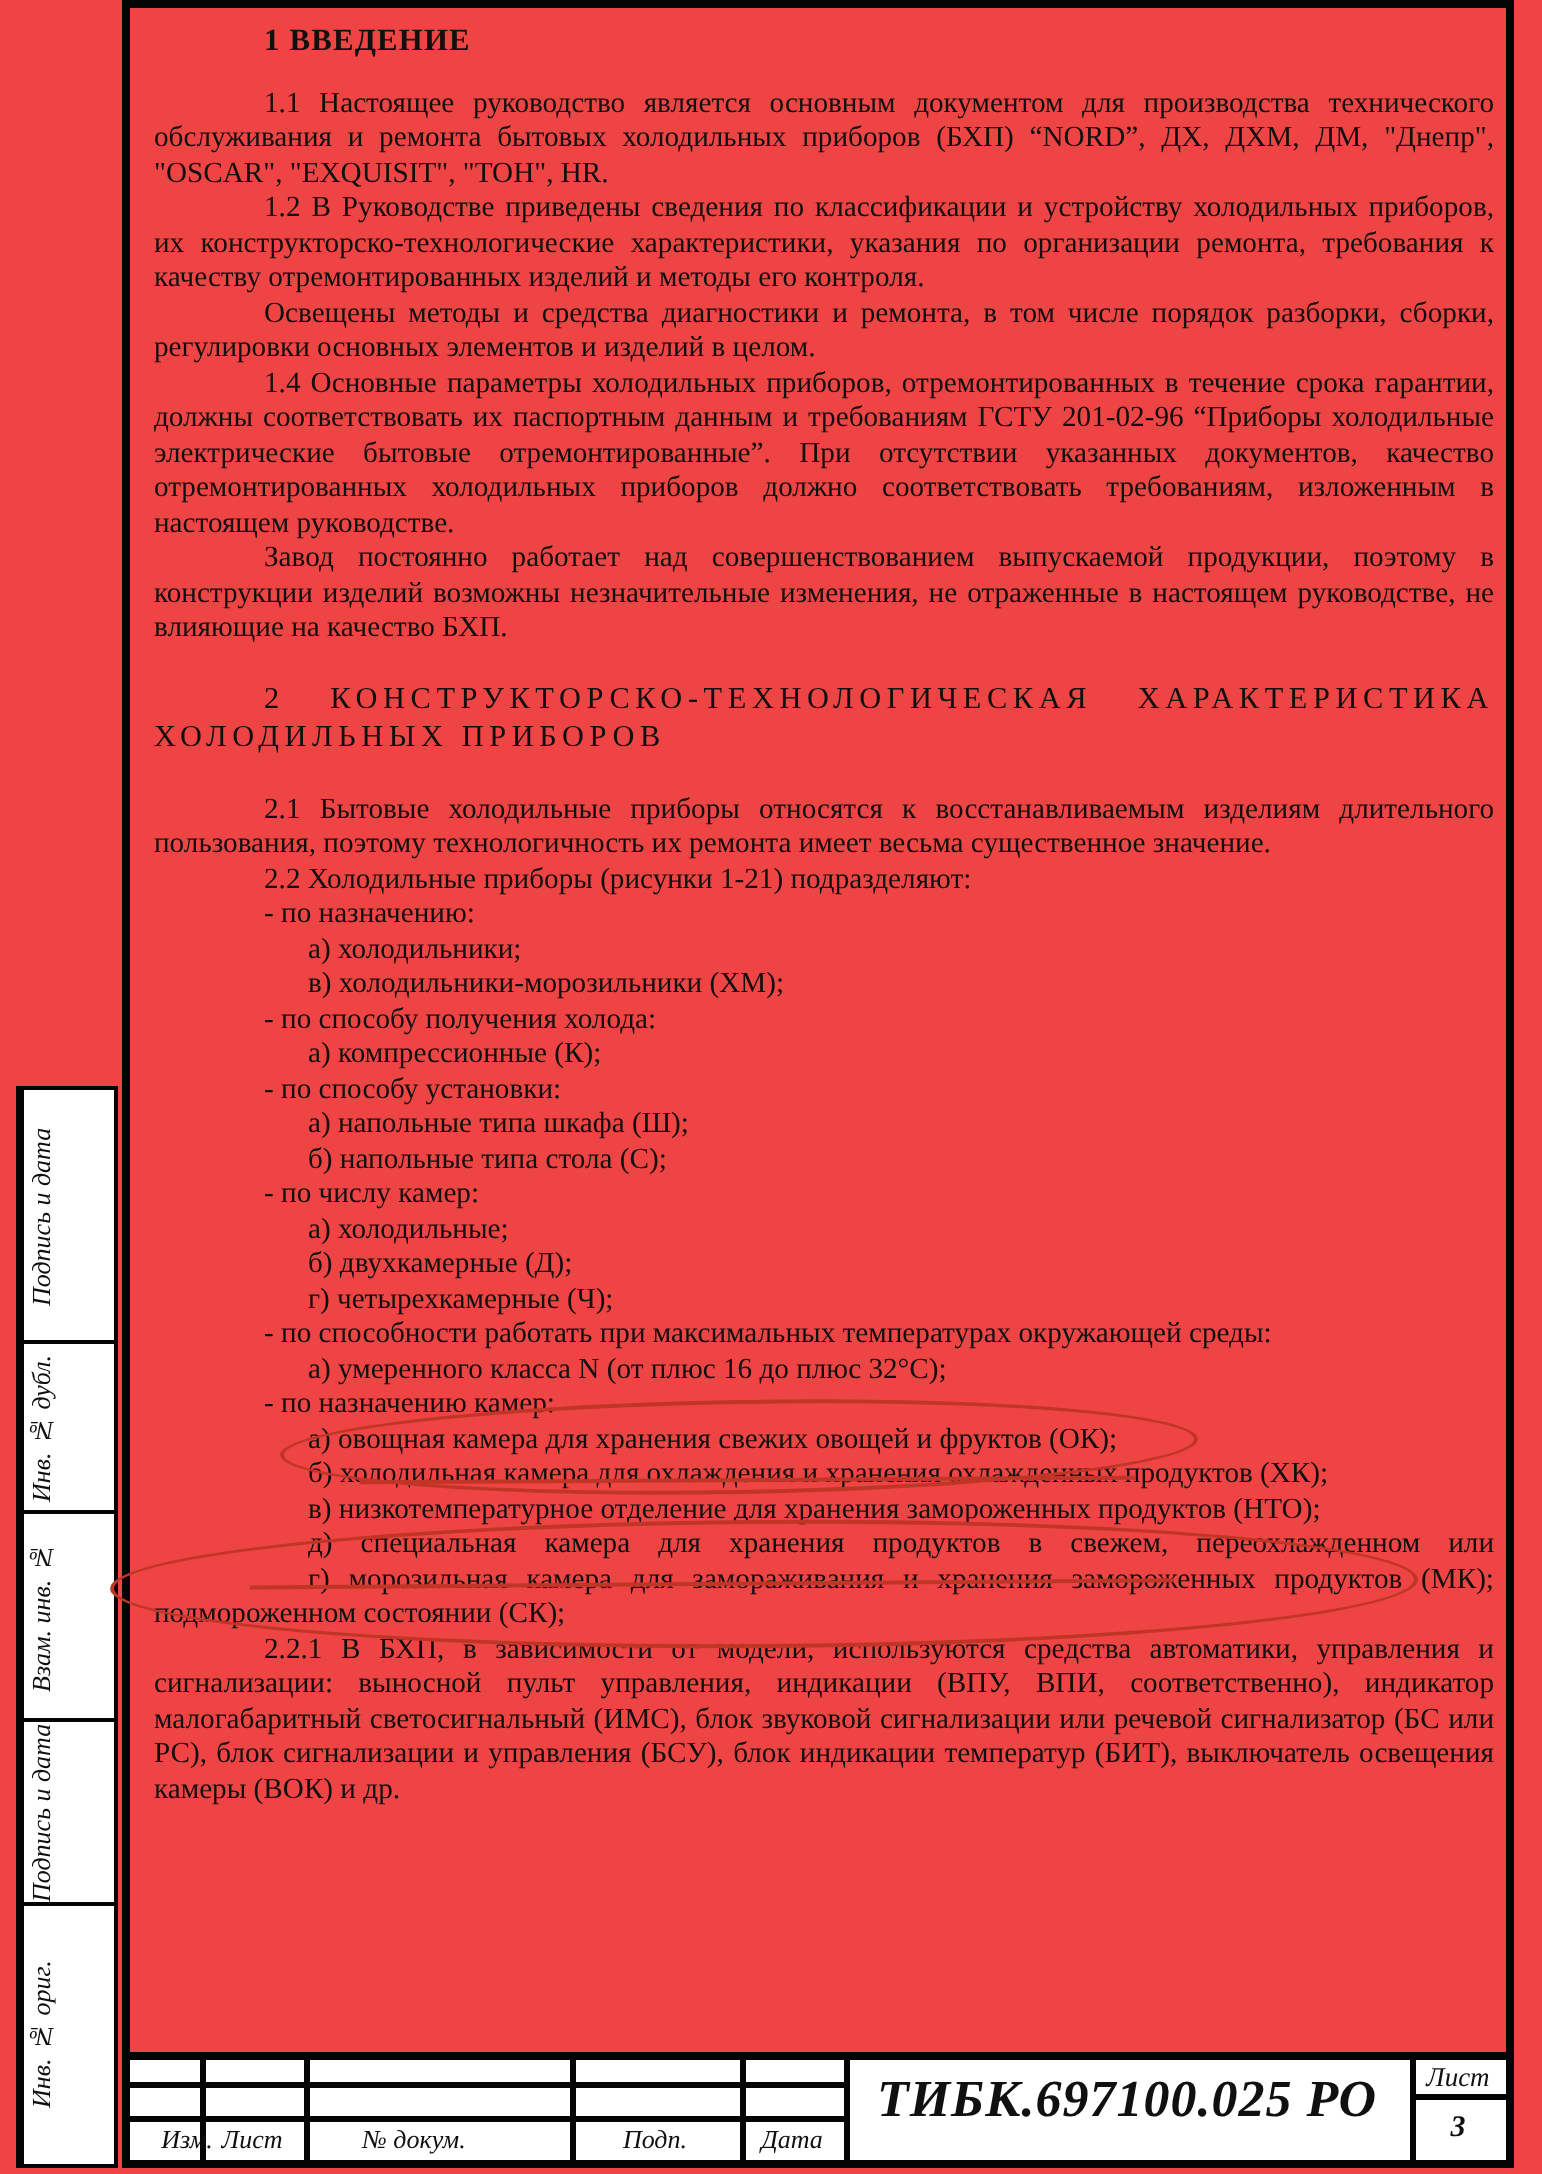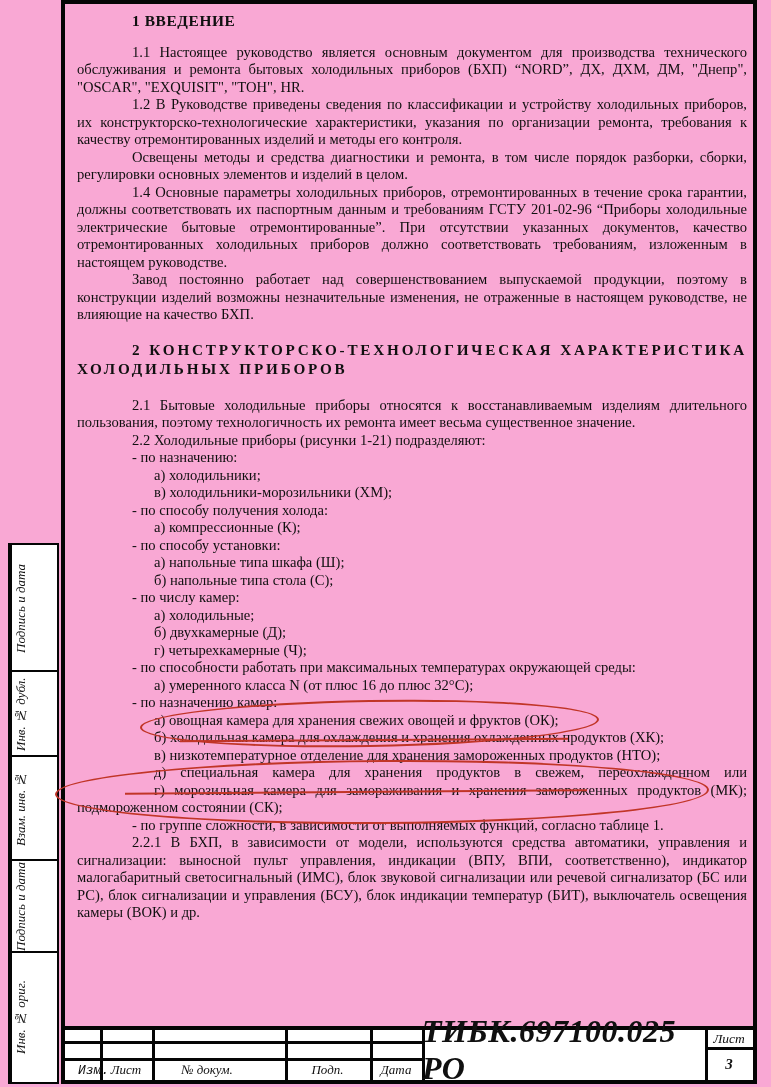--- a/index.html
+++ b/index.html
@@ -1,27 +1,27 @@
 <!DOCTYPE html>
 <html><head>
 <meta charset="utf-8">
 <style>
   html,body{margin:0;padding:0;background:#ffffff;}
-  .page{position:relative;width:771px;height:1087px;background:#f9a8d4;overflow:hidden;
+  .page{position:relative;width:771px;height:1087px;background:#ef4444;overflow:hidden;
         font-family:"Liberation Serif",serif;color:#101010;}
   
   .frame{position:absolute;left:61px;top:0;width:696px;height:1084px;
          border:4px solid #050505;box-sizing:border-box;}
   
   .content{position:absolute;left:77px;top:12px;width:670px;
            font-size:14.6px;line-height:17.5px;text-align:justify;}
   .content p{margin:0;}
   .h-main{font-weight:bold;font-size:15.4px;letter-spacing:.6px;text-indent:55px;
           margin:0 0 14px 0 !important;text-align:left;}
-  .h-two{font-weight:bold;font-size:15.2px;letter-spacing:2.8px;line-height:19.5px;
+  .h-two{font-weight:normal;font-size:15.2px;letter-spacing:2.8px;line-height:19.5px;
          text-indent:55px;margin:16px 0 18px 0 !important;text-align:justify;}
   .ind{text-indent:55px;}
   .l1{text-indent:55px;text-align:left;}
   .l2{text-indent:77px;text-align:left;}
   .stretch{text-align:justify;text-align-last:justify;}
   .rel{position:relative;}
   
   .rc{position:absolute;border:2.6px solid #c13527;border-radius:50%;
       pointer-events:none;z-index:5;}
   .rc1{left:63px;top:-12px;width:455px;height:43px;transform:rotate(-1deg);}
@@ -40,21 +40,21 @@
   .scell{flex:1;}
   
   .tblock{position:absolute;left:61px;top:1026px;width:696px;height:58px;
           border:4px solid #050505;box-sizing:border-box;background:#fff;z-index:3;}
   .tb-in{position:absolute;left:0;top:0;width:688px;height:50px;}
   .vline{position:absolute;top:0;width:2.5px;height:50px;background:#050505;}
   .hline{position:absolute;height:2.5px;background:#050505;}
   .tb-lab{position:absolute;bottom:2px;font-style:italic;font-size:13px;text-align:center;}
   .tb-doc{position:absolute;left:357px;top:0;width:283px;height:40px;
           display:flex;align-items:center;justify-content:center;
-          font-weight:bold;font-style:italic;font-size:32px;letter-spacing:.5px;}
+          font-weight:bold;font-style:italic;font-size:26px;letter-spacing:.5px;text-align:center;}
   .tb-sheetlab{position:absolute;left:640px;top:0;width:48px;height:17px;
           display:flex;align-items:center;justify-content:center;
           font-style:italic;font-size:13.5px;}
   .tb-sheetnum{position:absolute;left:640px;top:19px;width:48px;height:31px;
           display:flex;align-items:center;justify-content:center;
           font-weight:bold;font-style:italic;font-size:15px;}
 </style>
 </head>
 <body>
 
@@ -101,21 +101,20 @@
     <p class="l2">в) низкотемпературное отделение для хранения замороженных продуктов (НТО);</p>
     <p class="l2 rel stretch">
       <span class="rc rc2"></span>
       <span>д) специальная камера для хранения продуктов в свежем, переохлажденном или</span>
     </p>
     <p class="l2 rel stretch">
       <span class="rs rs2"></span>
       <span>г) морозильная камера для замораживания и хранения замороженных продуктов (МК);</span>
     </p>
     <p>подмороженном состоянии (СК);</p>
-    <p class="l1">- по группе сложности, в зависимости от выполняемых функций, согласно таблице 1.</p>
 
     <p class="ind">2.2.1 В БХП, в зависимости от модели, используются средства автоматики, управления и сигнализации: выносной пульт управления, индикации (ВПУ, ВПИ, соответственно), индикатор малогабаритный светосигнальный (ИМС), блок звуковой сигнализации или речевой сигнализатор (БС или РС), блок сигнализации и управления (БСУ), блок индикации температур (БИТ), выключатель освещения камеры (ВОК) и др.</p>
   </div>
 
   <div class="sgroup" style="top:543px;height:130px;">
     <div class="slabel">Подпись и дата</div>
     <div class="scell"></div>
   </div>
   <div class="sgroup" style="top:670px;height:88px;">
     <div class="slabel">Инв. № дубл.</div>
@@ -139,21 +138,21 @@
       <div class="vline" style="left:35px;"></div>
       <div class="vline" style="left:87px;"></div>
       <div class="vline" style="left:220px;"></div>
       <div class="vline" style="left:305px;"></div>
       <div class="vline" style="left:357px;"></div>
       <div class="vline" style="left:640px;"></div>
       <div class="hline" style="left:0;width:357px;top:11px;"></div>
       <div class="hline" style="left:0;width:357px;top:28px;"></div>
       <div class="hline" style="left:640px;width:48px;top:17px;"></div>
 
-      <div class="tb-lab" style="left:0;width:57px;font-family:Liberation Mono, monospace;">Изм.</div>
+      <div class="tb-lab" style="left:0;width:57px;">Изм.</div>
       <div class="tb-lab" style="left:35px;width:52px;">Лист</div>
       <div class="tb-lab" style="left:87px;width:110px;">№ докум.</div>
       <div class="tb-lab" style="left:220px;width:85px;">Подп.</div>
       <div class="tb-lab" style="left:305px;width:52px;">Дата</div>
 
       <div class="tb-doc">ТИБК.697100.025 РО</div>
       <div class="tb-sheetlab">Лист</div>
       <div class="tb-sheetnum">3</div>
     </div>
   </div>

